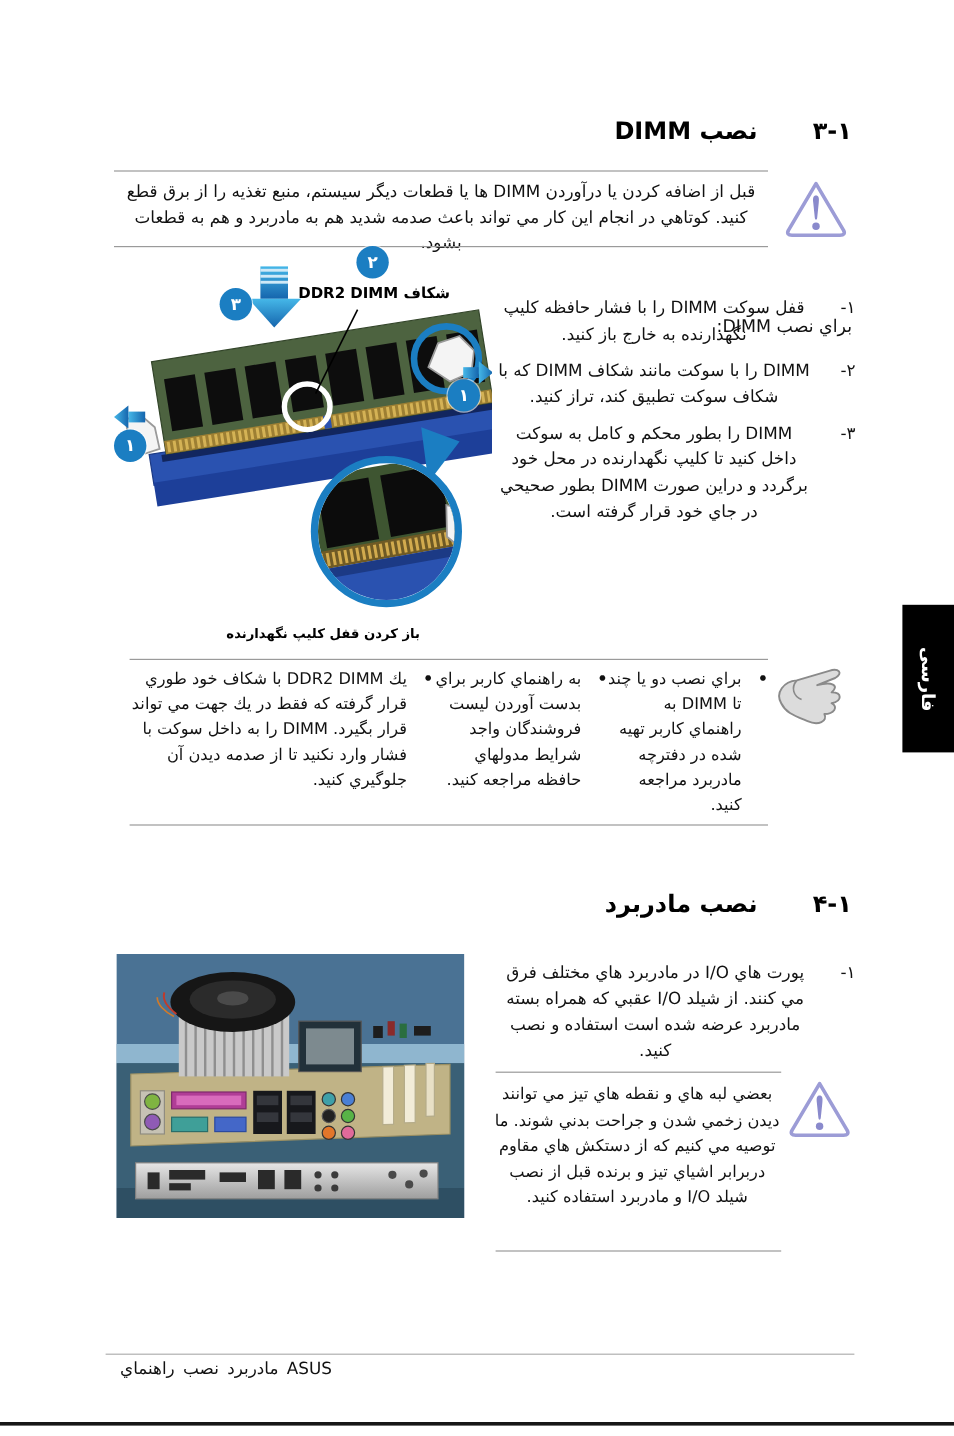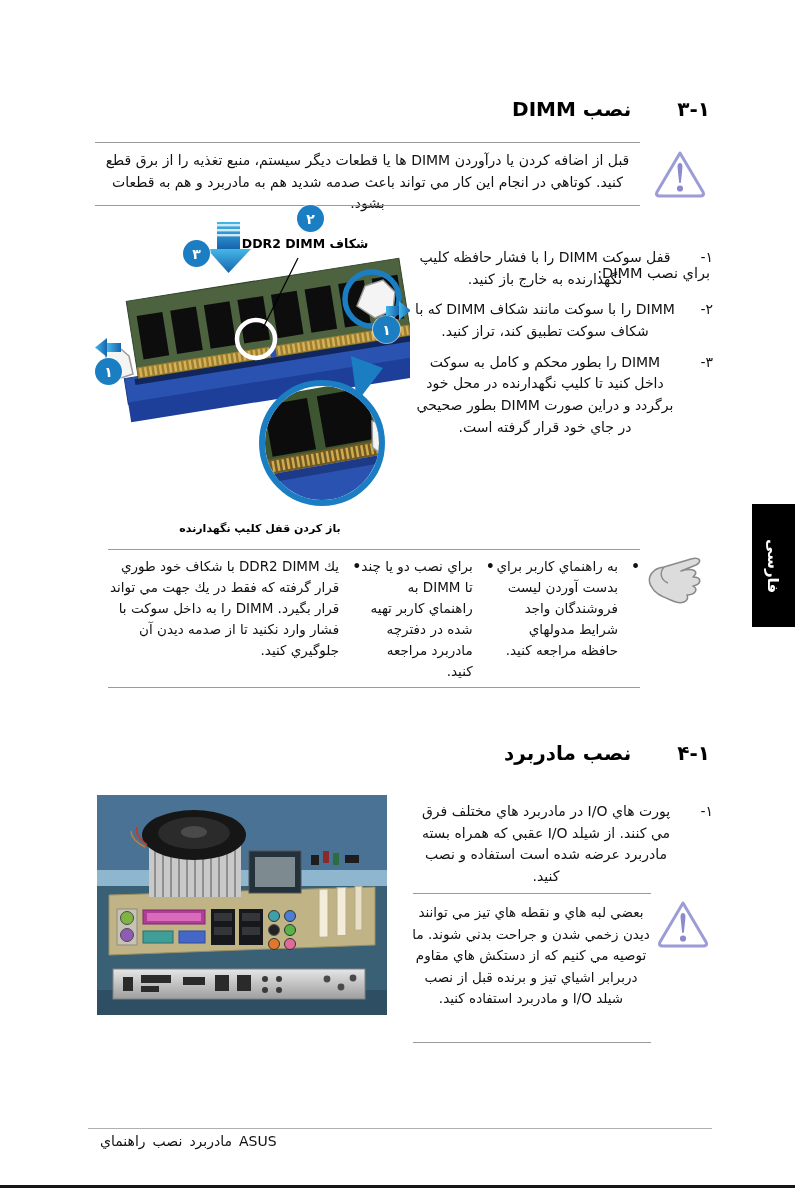--- a/index.html
+++ b/index.html
@@ -16,21 +16,21 @@
   .steps{position:absolute;display:flex;flex-direction:column;}
   .step{display:flex;direction:rtl;gap:12px;margin-bottom:9px;}
   .step .num{flex:0 0 24px;font-size:14px;line-height:1.55;}
   .step .txt{flex:1;text-align:center;font-size:14px;line-height:1.55;}
   .notes{position:absolute;display:flex;}
   .note-item{display:flex;direction:rtl;gap:12px;margin-bottom:9px;font-size:13.5px;line-height:1.55;}
   .note-item::before{content:"•";flex:0 0 10px;font-weight:bold;}
   .callout{position:absolute;width:27px;height:27px;border-radius:50%;background:#1b7ec2;
     color:#fff;font-weight:bold;font-size:14px;display:flex;align-items:center;justify-content:center;
     box-shadow:0 0 0 1px rgba(255,255,255,.6);}
-  .fig-label{position:absolute;font-weight:bold;font-size:12.5px;direction:rtl;text-align:center;color:#000;}
+  .fig-label{position:absolute;font-weight:bold;font-size:12.5px;direction:rtl;text-align:right;color:#000;}
   .side-tab{position:absolute;left:752px;top:504px;width:43px;height:123px;background:#000;
     display:flex;align-items:center;justify-content:center;}
   .side-tab span{transform:rotate(90deg);color:#fff;font-size:15px;font-weight:bold;letter-spacing:1px;white-space:nowrap;}
   .footer-text{position:absolute;left:100px;top:1133px;display:flex;direction:ltr;gap:7px;font-size:14px;color:#111;}
   .bottom-artifact{position:absolute;left:0;top:1185px;width:795px;height:3px;background:#161616;}
   svg{display:block;}
 </style>
 </head>
 <body>
 
@@ -170,24 +170,24 @@
                C50 15.5 57 19 50 25 C59 25 59 32 50 34
                C56 37 52 43 44 43 C47 49 39 53 30 49 C18 44 12 42 8 34 Z" fill="#dcdcdc" stroke="#8a8a8a" stroke-width="1.6" stroke-linejoin="round"></path>
       <path d="M21 15 C16 21 18 28 25 31" fill="none" stroke="#8a8a8a" stroke-width="1.4"></path>
     </svg>
   </div>
   <div class="notes" style="right:155px;top:556px;width:532px;">
     <div class="note-item">
       <span>يك DDR2 DIMM با شكاف خود طوري قرار گرفته كه فقط در يك جهت مي تواند قرار بگيرد. DIMM را به داخل سوكت با فشار وارد نكنيد تا از صدمه ديدن آن جلوگيري كنيد.</span>
     </div>
     <div class="note-item">
+      <span>به راهنماي كاربر براي بدست آوردن ليست فروشندگان واجد شرايط مدولهاي حافظه مراجعه كنيد.</span>
+    </div>
+    <div class="note-item">
       <span>براي نصب دو يا چند تا DIMM به راهنماي كاربر تهيه شده در دفترچه مادربرد مراجعه كنيد.</span>
-    </div>
-    <div class="note-item">
-      <span>به راهنماي كاربر براي بدست آوردن ليست فروشندگان واجد شرايط مدولهاي حافظه مراجعه كنيد.</span>
     </div>
   </div>
   <div class="rule" style="left:108px;top:687px;width:532px;"></div>
 
   <div class="sec-title" style="top:741px;">
     <span>١-۴</span>
     <span>نصب مادربرد</span>
   </div>
 
   <div class="abs" style="left:97px;top:795px;">

